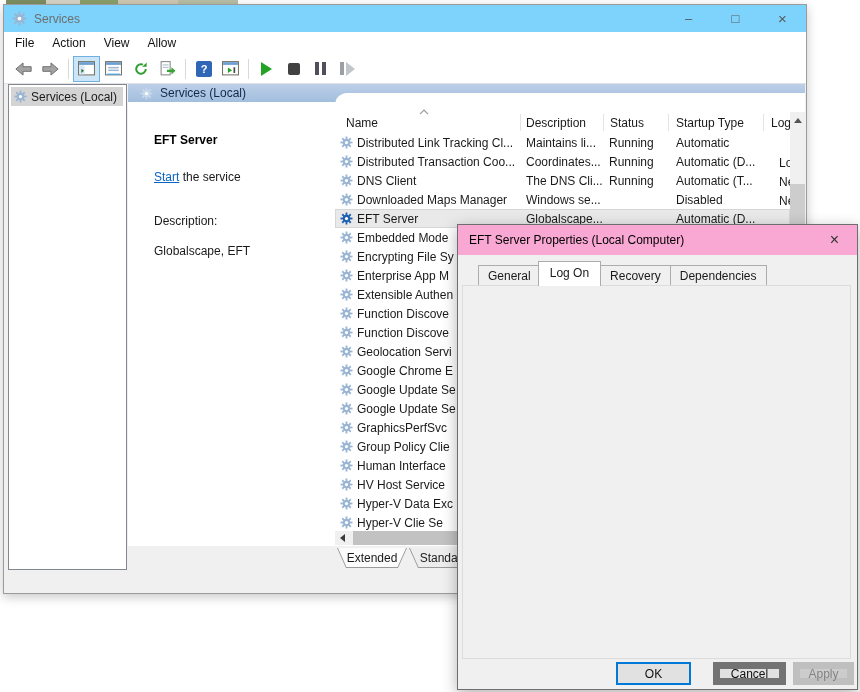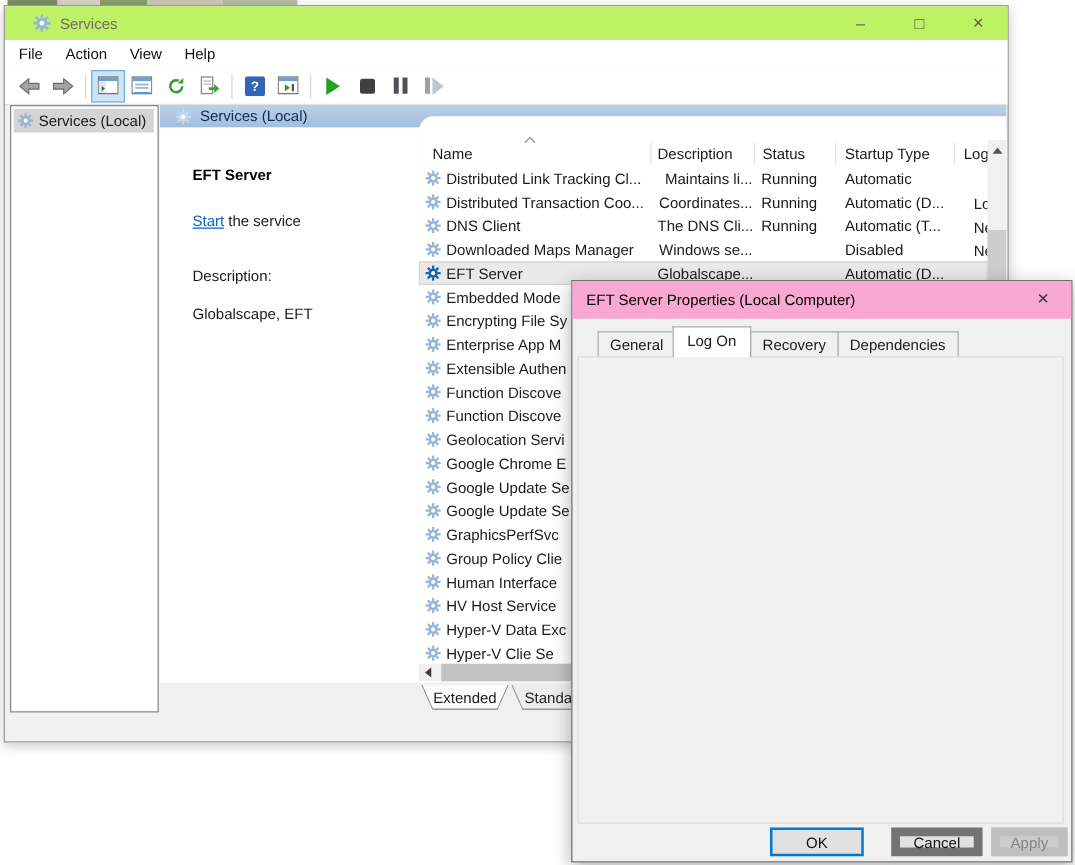--- a/index.html
+++ b/index.html
@@ -4,22 +4,22 @@
 <style>
   html,body{margin:0;padding:0;background:#fff;}
   #screen{position:relative;width:860px;height:692px;overflow:hidden;
           font-family:"Liberation Sans",sans-serif;font-size:12px;color:#1a1a1a;
           background:#fff;}
   
   .frag{position:absolute;top:0;height:4px;}
   
   .mmc{position:absolute;left:3px;top:4px;width:802px;height:588px;background:#f0f0f0;
        border:1px solid #9b9b9b;box-shadow:0 3px 10px rgba(0,0,0,.22);}
-  .titlebar{position:absolute;left:0;top:0;right:0;height:27px;background:#bef264;
-            display:flex;align-items:center;padding-left:22px;gap:7px;box-sizing:border-box;}
+  .titlebar{position:absolute;left:0;top:0;right:0;height:27px;background:#7dd3fc;
+            display:flex;align-items:center;padding-left:8px;gap:7px;box-sizing:border-box;}
   .titlebar .t{color:#6d6d6d;}
   .winctl{position:absolute;right:0;top:0;height:27px;display:flex;}
   .winctl span{width:47px;text-align:center;line-height:27px;color:#5a5a5a;font-size:13px;}
   .menubar{position:absolute;left:0;top:27px;right:0;height:22px;background:#fff;
            display:flex;align-items:center;padding-left:2px;}
   .menubar span{padding:0 9px;color:#111;}
   .toolbar{position:absolute;left:0;top:49px;right:0;height:29px;background:#fff;
            border-bottom:1px solid #e2e2e2;display:flex;align-items:center;padding-left:6px;}
   .tb-btn{width:25px;height:24px;display:flex;align-items:center;justify-content:center;border:1px solid transparent;}
   .tb-btn.sel{background:#cde6f7;border:1px solid #70b0e0;}
@@ -53,21 +53,21 @@
   .lv-head .h{position:absolute;top:4px;}
   .h-sep{position:absolute;top:2px;width:1px;height:17px;background:#e4e4e4;}
   .sortglyph{position:absolute;left:84px;top:-3px;}
   .lv-rows{position:absolute;left:0;top:40px;right:15px;}
   .lv-row{position:relative;height:19px;}
   .lv-row.selected{background:#e9e9e9;box-shadow:0 0 0 1px #d6d6d6 inset;}
   .lv-row .gear{position:absolute;left:5px;top:3px;width:13px;height:13px;color:#9ab5d3;}
   .lv-row .gear-sel{color:#1d5fb0;}
   .lv-row .c{position:absolute;top:2.5px;white-space:nowrap;overflow:hidden;}
   .c.name{left:22px;width:162px;}
-  .c.desc{left:191px;width:76px;text-align:right;}
+  .c.desc{left:191px;width:76px;}
   .c.status{left:274px;width:58px;}
   .c.startup{left:341px;width:86px;}
   .c.logon{left:444px;width:18px;margin-top:20px;}
   
   .vsb{position:absolute;right:0;top:19px;width:15px;height:419px;background:#f0f0f0;}
   .vsb .thumb{position:absolute;left:0;right:0;top:72px;height:95px;background:#cdcdcd;}
   .arrow-up{position:absolute;left:4px;top:6px;width:0;height:0;border-left:4px solid transparent;border-right:4px solid transparent;border-bottom:5px solid #555;}
   .hsb{position:absolute;left:0;bottom:1px;height:14px;right:15px;background:#f0f0f0;}
   .hsb .thumb{position:absolute;top:0;bottom:0;left:18px;width:300px;background:#c2c2c2;}
   .arrow-left{position:absolute;left:5px;top:3px;width:0;height:0;border-top:4px solid transparent;border-bottom:4px solid transparent;border-right:5px solid #3c3c3c;}
@@ -192,21 +192,21 @@
         <span>–</span>
         <span>□</span>
         <span style="font-size:15px;">×</span>
       </span>
     </div>
 
     <div class="menubar">
       <span>File</span>
       <span>Action</span>
       <span>View</span>
-      <span>Help</span>
+      <span>Allow</span>
     </div>
 
     <div class="toolbar">
       <span class="tb-btn">
           <svg width="19" height="14">
             <use href="#ico-arrow"></use>
           </svg>
         </span>
       <span class="tb-btn">
           <svg width="19" height="14" style="transform:scaleX(-1)">

